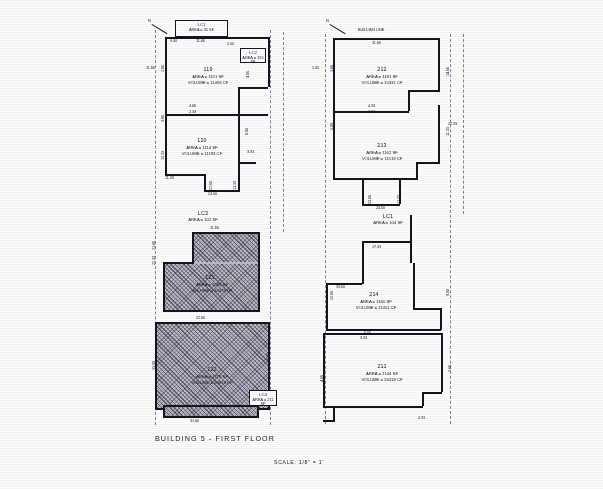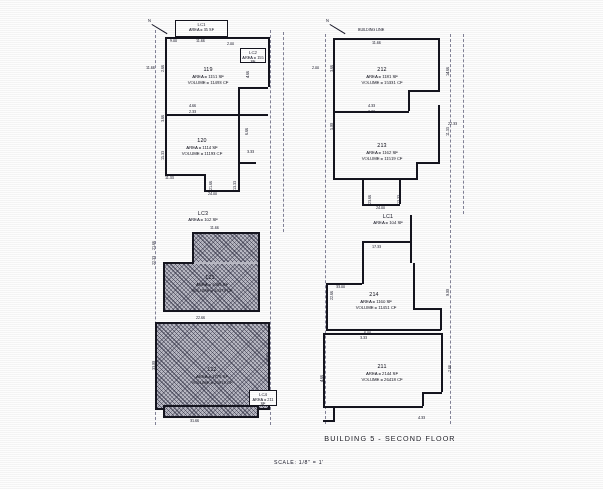--- a/index.html
+++ b/index.html
@@ -237,20 +237,21 @@
     <div class="dim" style="left:208px;top:192px;">24.00</div>
     <div class="dim vert" style="left:152px;top:265px;">22.33</div>
     <div class="dim" style="left:210px;top:226px;">11.66</div>
     <div class="dim vert" style="left:152px;top:370px;">33.00</div>
     <div class="dim" style="left:196px;top:316px;">22.66</div>
     <div class="dim" style="left:190px;top:419px;">31.66</div>
     <div class="dim vert" style="left:266px;top:360px;">6.00</div>
 
     <div class="dim vert" style="left:152px;top:250px;">21.66</div>
 
+    <div class="plan-title" style="left:120px;top:434px;width:190px;">BUILDING 5 - FIRST FLOOR</div>
   </div>
 
   <div class="plan" style="left:300px;top:0;width:303px;height:460px;">
 
     <div class="leader-txt" style="left:26px;top:18px;">N</div>
     <div class="leader" style="left:30px;top:24px;width:18px;transform:rotate(31deg);"></div>
 
     <div class="dim" style="left:58px;top:28px;">BUILDING LINE</div>
 
     <div class="dash v" style="left:25px;top:34px;height:390px;"></div>
@@ -329,19 +330,18 @@
     <div class="dim" style="left:72px;top:245px;">17.33</div>
     <div class="dim vert" style="left:30px;top:300px;">22.66</div>
     <div class="dim" style="left:36px;top:285px;">33.00</div>
     <div class="dim vert" style="left:146px;top:296px;">9.00</div>
     <div class="dim" style="left:64px;top:331px;">6.00</div>
     <div class="dim" style="left:60px;top:336px;">3.33</div>
     <div class="dim vert" style="left:20px;top:382px;">4.66</div>
     <div class="dim vert" style="left:148px;top:372px;">2.66</div>
     <div class="dim" style="left:118px;top:416px;">4.33</div>
 
-    <div class="plan-title" style="left:-5px;top:434px;width:190px;">BUILDING 5 - SECOND FLOOR</div>
   </div>
 
   <div class="sheet-scale" style="left:274px;top:459px;">SCALE: 1/8" = 1'</div>
 
   <div id="grain"></div>
 </div>
 
 </body></html>

